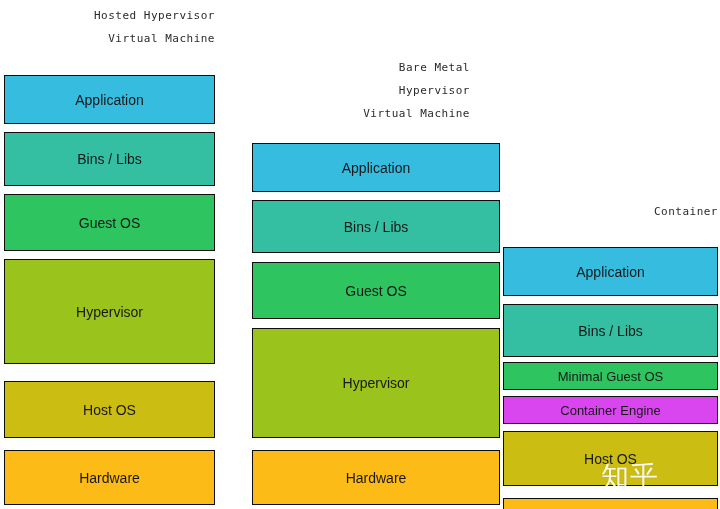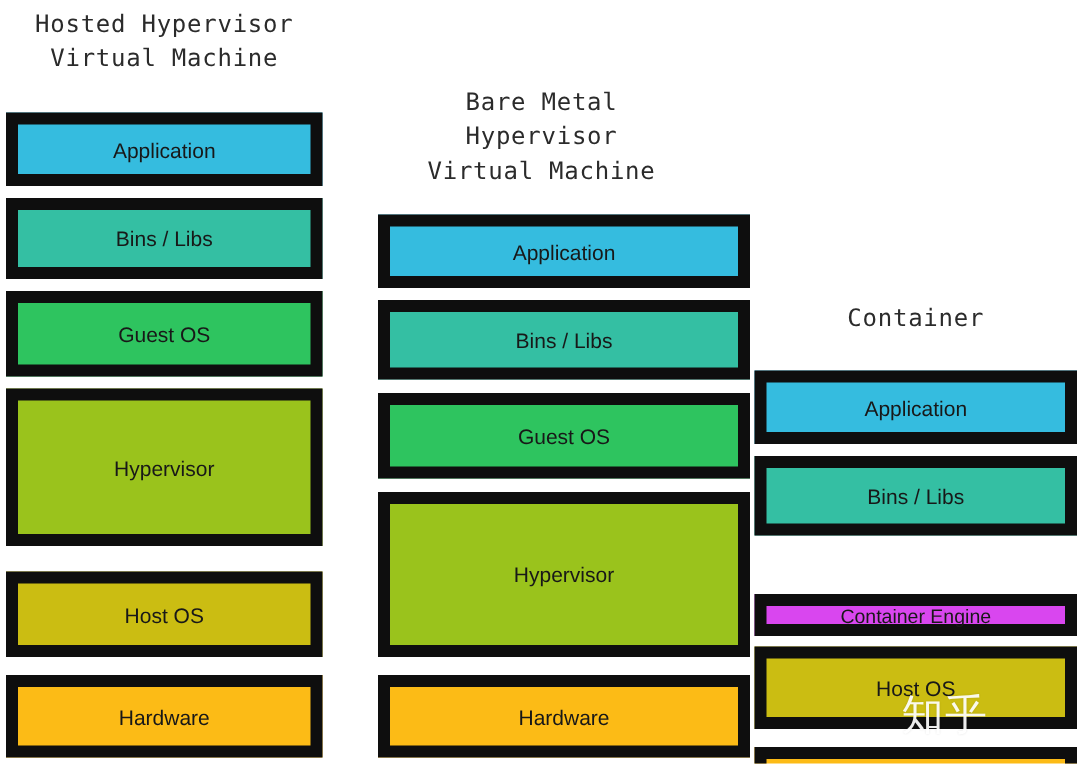--- a/index.html
+++ b/index.html
@@ -8,32 +8,32 @@
     background:#ffffff;
     font-family:"Liberation Sans",sans-serif;
     overflow:hidden;
     position:relative;
   }
   #stage{position:relative;width:720px;height:509px;}
 
   .column{position:absolute;top:0;}
   .col-title{
     font-family:"DejaVu Sans Mono","Liberation Mono",monospace;
-    font-size:16px;
+    font-size:11px;
     line-height:23px;
     color:#2b2b2b;
-    text-align:center;
+    text-align:right;
     letter-spacing:0.5px;
     white-space:pre-line;
   }
 
   .layer{
     position:absolute;
     left:0;right:0;
-    border:8px solid #737373;
+    border:1px solid #737373;
     box-sizing:border-box;
     display:flex;
     align-items:center;
     justify-content:center;
   }
   .layer .lbl{
     font-family:"Liberation Sans",sans-serif;
     font-size:14px;
     color:#181818;
     text-align:center;
@@ -105,20 +105,23 @@
       </div>
     </div>
     <div class="column" style="left: 503px; width: 215px; height: 509px; margin-top: 48px;">
       <div class="col-title" style="position: absolute; top: 152px; left: 0px; width: 215px;">Container</div>
       <div class="layer" style="top: 199px; height: 49px; background: rgb(53, 188, 223); border-color: rgb(14, 14, 14);">
         <span class="lbl">Application</span>
       </div>
       <div class="layer" style="top: 256px; height: 53px; background: rgb(52, 191, 163); border-color: rgb(14, 14, 14);">
         <span class="lbl">Bins / Libs</span>
       </div>
+      <div class="layer thin" style="top: 314px; height: 28px; background: rgb(46, 196, 95); border-color: rgb(14, 14, 14);">
+        <span class="lbl">Minimal Guest OS</span>
+      </div>
       <div class="layer thin" style="top: 348px; height: 28px; background: #d946ef; border-color: rgb(14, 14, 14);">
         <span class="lbl">Container Engine</span>
       </div>
       <div class="layer" style="top: 383px; height: 55px; background: rgb(203, 189, 18); border-color: rgb(14, 14, 14);">
         <span class="lbl">Host OS</span>
       </div>
       <div class="layer" style="top: 450px; height: 55px; background: rgb(252, 187, 22); border-color: rgb(14, 14, 14);">
         <span class="lbl">Hardware</span>
       </div>
     </div>

